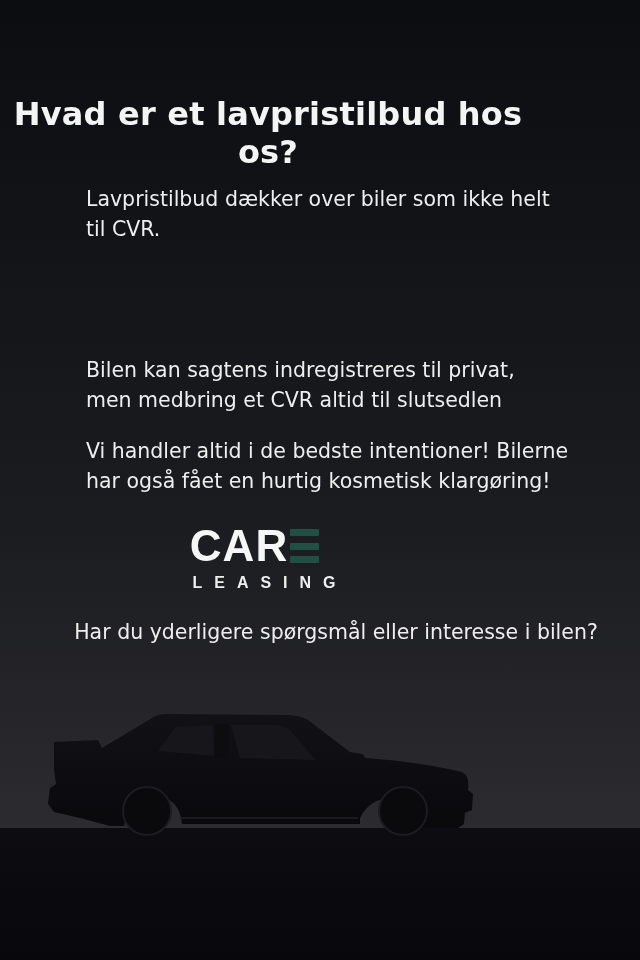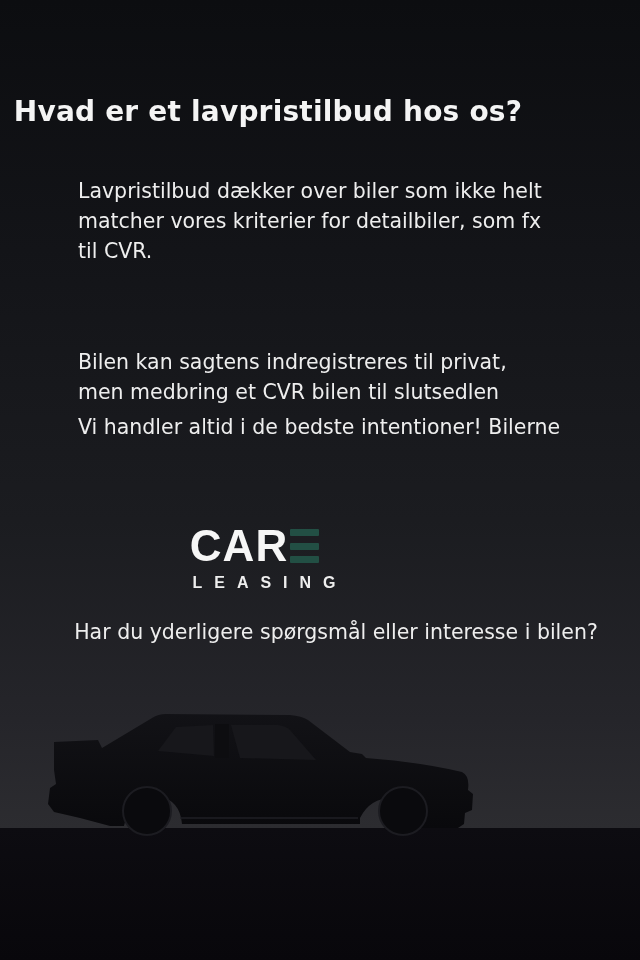--- a/index.html
+++ b/index.html
@@ -22,38 +22,38 @@
       width: 640px;
       height: 132px;
       background: linear-gradient(to bottom, #0d0c11 0px, #08070b 132px);
     }
     .title {
       position: absolute;
       top: 95px;
       left: 0;
       width: 536px;
       text-align: center;
-      font-size: 28px;
+      font-size: 32px;
       font-weight: bold;
       letter-spacing: 0.2px;
       color: #f4f4f4;
     }
     .para {
       position: absolute;
       left: 70px;
       width: 520px;
       font-size: 20.5px;
       line-height: 30px;
       color: #eeeeee;
-      margin: 8px;
+      margin: 16px;
     }
     .para span { display: block; white-space: nowrap; }
     .p1 { top: 168px; }
     .p2 { top: 339px; }
-    .p3 { top: 404px; }
+    .p3 { top: 420px; }
 
     .logo {
       position: absolute;
       top: 524px;
       left: 0;
       width: 512px;
       text-align: center;
     }
     .logo-main {
       display: inline-flex;
@@ -112,31 +112,31 @@
   </style>
 </head>
 <body>
 
 <div class="floor"></div>
 
 <h1 class="title" style="margin:0;">Hvad er et lavpristilbud hos os?</h1>
 
 <p class="para p1">
   <span>Lavpristilbud dækker over biler som ikke helt</span>
-  <span>matcher vores kriterier for detailbiler, som fx</span>
   <span>til CVR.</span>
 </p>
 
 <p class="para p2">
   <span>Bilen kan sagtens indregistreres til privat,</span>
-  <span>men medbring et CVR bilen til slutsedlen</span>
+  <span>men medbring et CVR altid til slutsedlen</span>
 </p>
 
 <p class="para p3">
   <span>Vi handler altid i de bedste intentioner! Bilerne</span>
+  <span>har også fået en hurtig kosmetisk klargøring!</span>
 </p>
 
 <div class="logo">
   <div class="logo-main">
     <span>CAR</span>
     <span class="logo-e">
       <i></i>
       <i></i>
       <i></i>
     </span>

